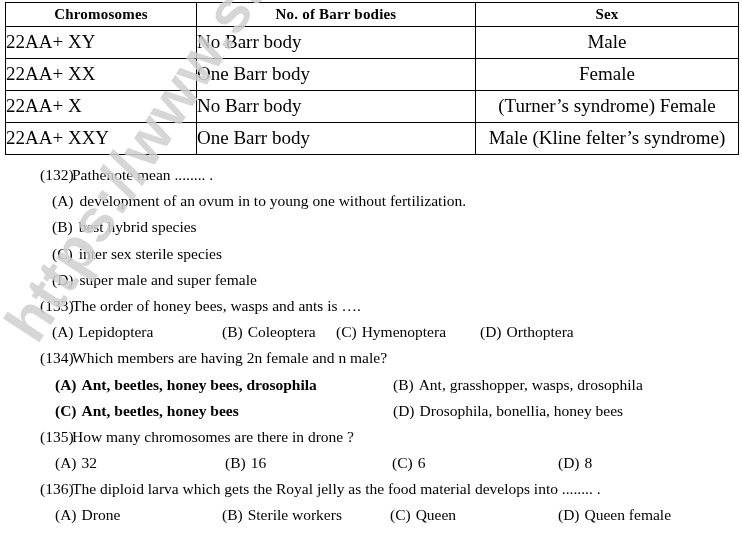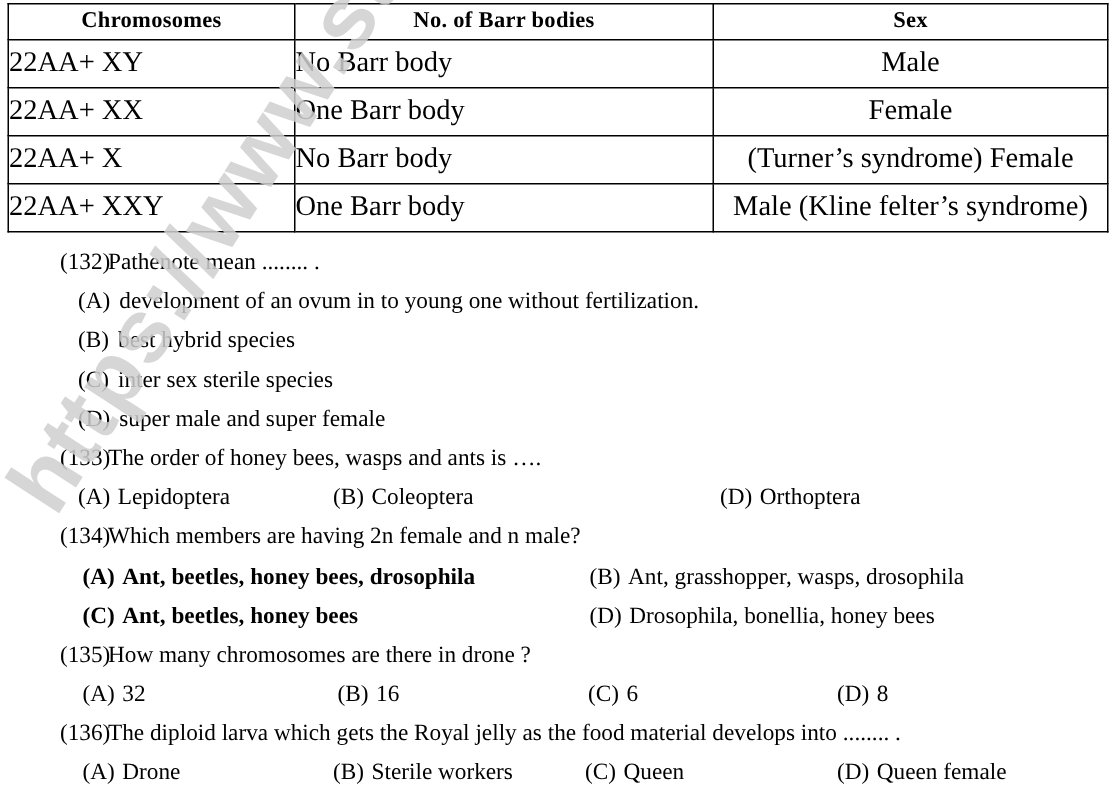--- a/index.html
+++ b/index.html
@@ -217,20 +217,21 @@
   </div>
 
   <div class="qblock">
     <div class="qline">
       <span class="qnum">(133)</span>
       <span class="qtext">The order of honey bees, wasps and ants is ….</span>
     </div>
     <div class="optline">
       <span class="opt col4a"><span class="lab">(A)</span><span class="txt">Lepidoptera</span></span>
       <span class="opt col4b"><span class="lab">(B)</span><span class="txt">Coleoptera</span></span>
+      <span class="opt col4c"><span class="lab">(C)</span><span class="txt">Hymenoptera</span></span>
       <span class="opt col4d"><span class="lab">(D)</span><span class="txt">Orthoptera</span></span>
     </div>
   </div>
 
   <div class="qblock">
     <div class="qline">
       <span class="qnum">(134)</span>
       <span class="qtext">Which members are having 2n female and n male?</span>
     </div>
     <div class="optline">

